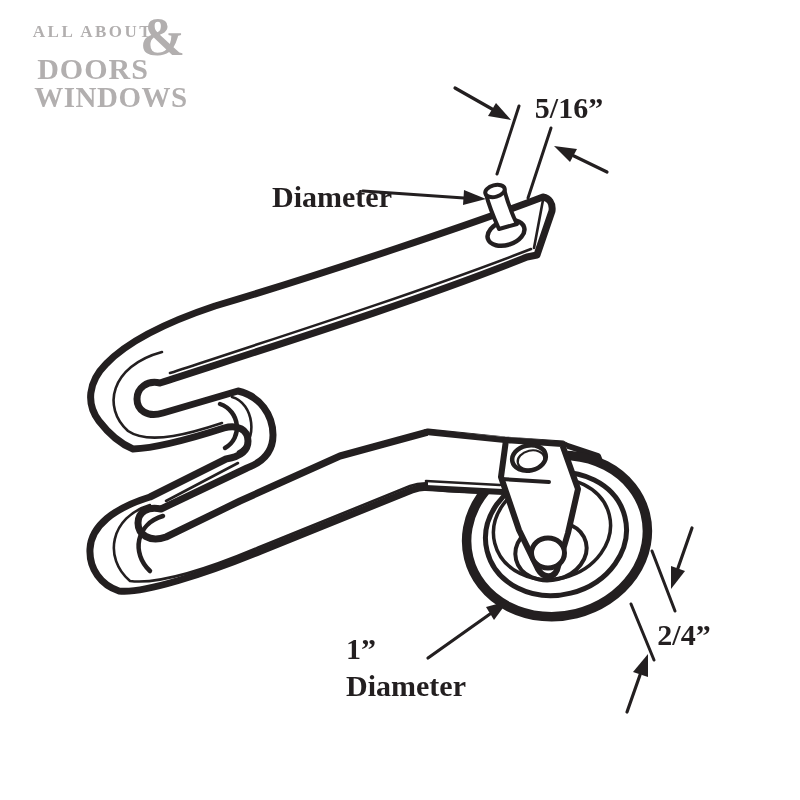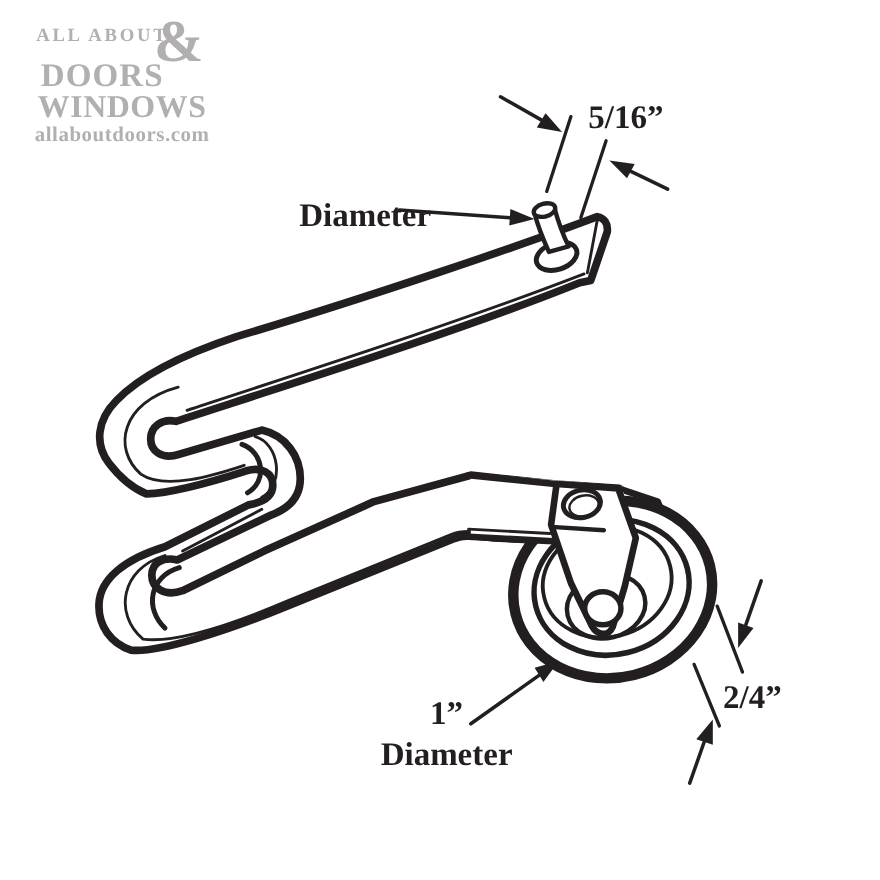--- a/index.html
+++ b/index.html
@@ -8,21 +8,21 @@
     overflow:hidden; font-family:"Liberation Serif", serif;
   }
   svg { position:absolute; left:0; top:0; }
   .ink-stroke { stroke:var(--ink); fill:none; }
   .white-part { fill:#ffffff; stroke:var(--ink); }
   .ink-fill   { fill:var(--ink); stroke:none; }
 
   .dim-label {
     position:absolute; transform:translate(-50%,-50%);
     color:var(--ink); font-weight:bold; font-size:30px;
-    line-height:37px; text-align:center; white-space:nowrap;
+    line-height:37px; white-space:nowrap;
   }
   .logo {
     position:absolute; left:22px; top:14px; width:178px;
     color:var(--logo); font-weight:bold; text-align:center;
   }
   .logo-line1 { width:142px; font-size:17px; letter-spacing:2.5px; line-height:17px; margin-top:9px; }
   .logo-line2 { width:142px; font-size:30px; letter-spacing:1px;   line-height:26px; margin-top:16px; }
   .logo-amp   { position:absolute; left:118px; top:-4px; font-size:54px; line-height:54px; }
   .logo-line3 { width:178px; font-size:29px; letter-spacing:0.5px; line-height:28px; margin-top:1px; }
   .logo-line4 { width:178px; font-size:19px; letter-spacing:0.5px; line-height:22px; margin-top:1px; }
@@ -131,21 +131,20 @@
       <path class="ink-stroke" stroke-width="3.2" stroke-linecap="round" d="M 627 712 L 640 675"></path>
       <path class="ink-fill" d="M 648 654 L 648 677 L 633 672 Z"></path>
     </g>
   </svg>
 
   <div class="logo">
     <div class="logo-line1">ALL ABOUT</div>
     <div class="logo-line2">DOORS</div>
     <div class="logo-amp">&amp;</div>
     <div class="logo-line3">WINDOWS</div>
-    <div class="logo-line4">allaboutdoors.com</div>
   </div>
 
   <div class="dim-label" style="left:569px; top:107px;">5/16”</div>
 
   <div class="dim-label" style="left:332px; top:196px;">
     <div>Diameter</div>
   </div>
 
   <div class="dim-label" style="left:406px; top:667px;">
     <div>1”</div>

